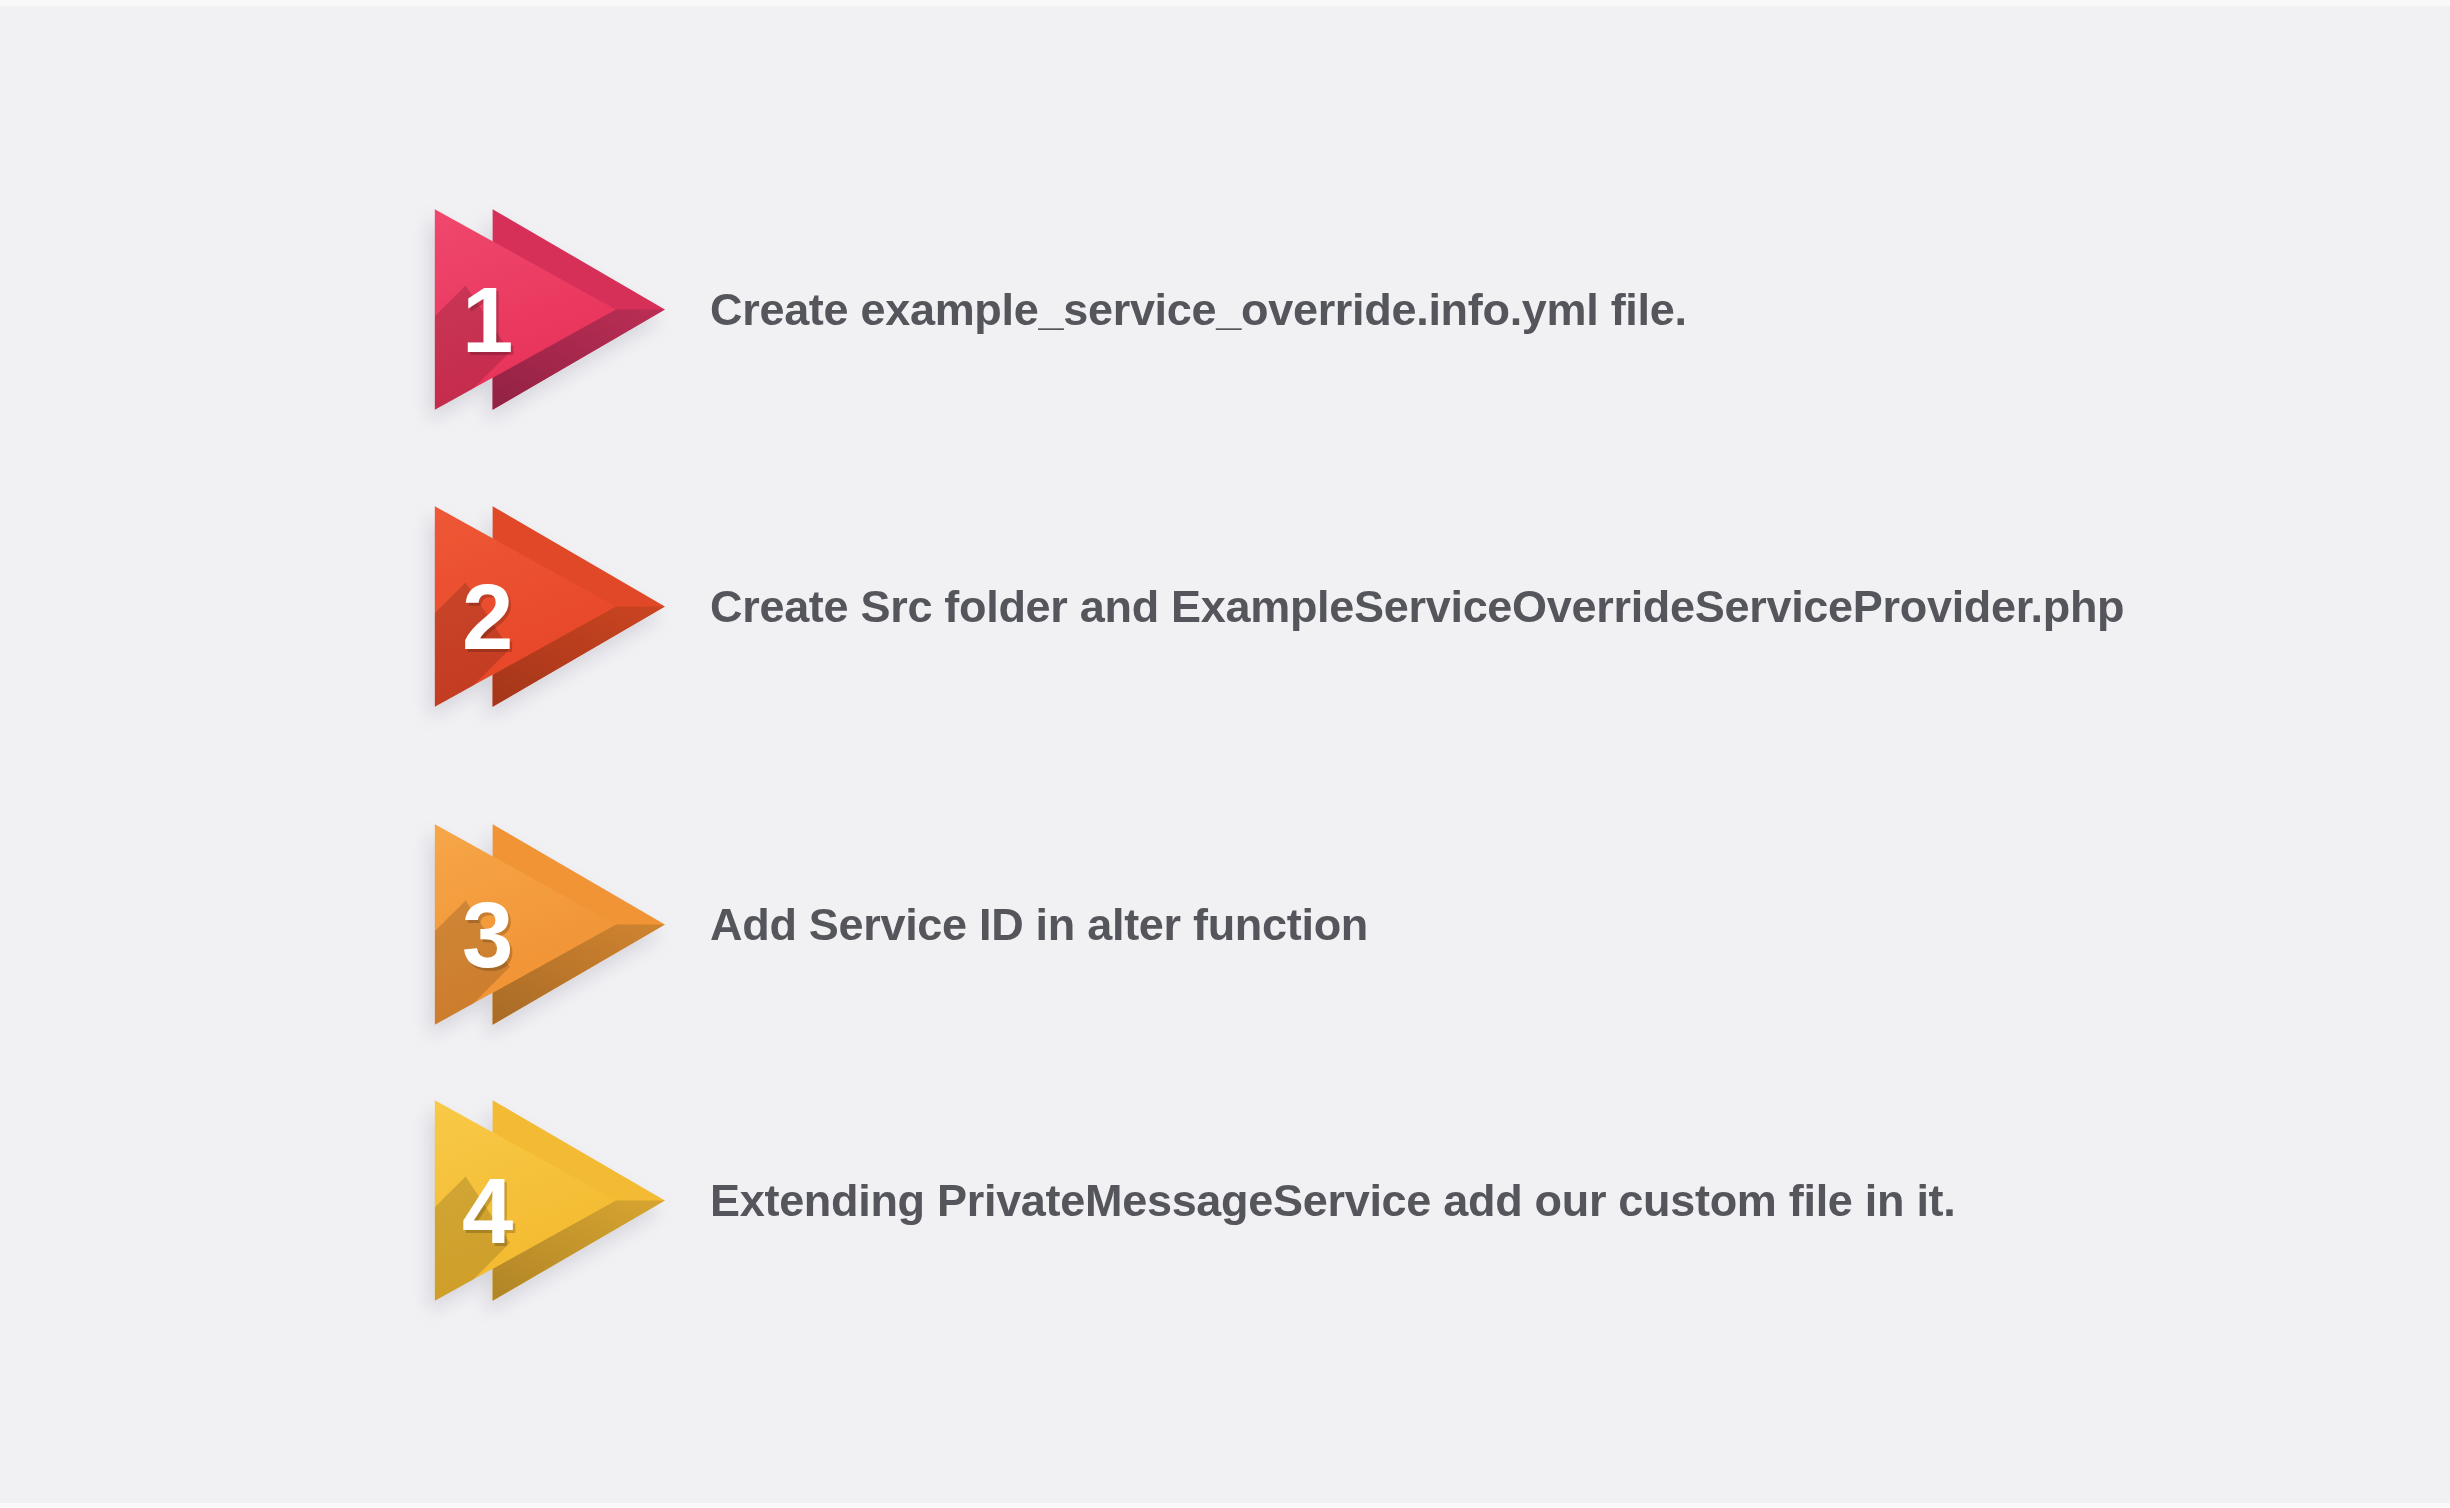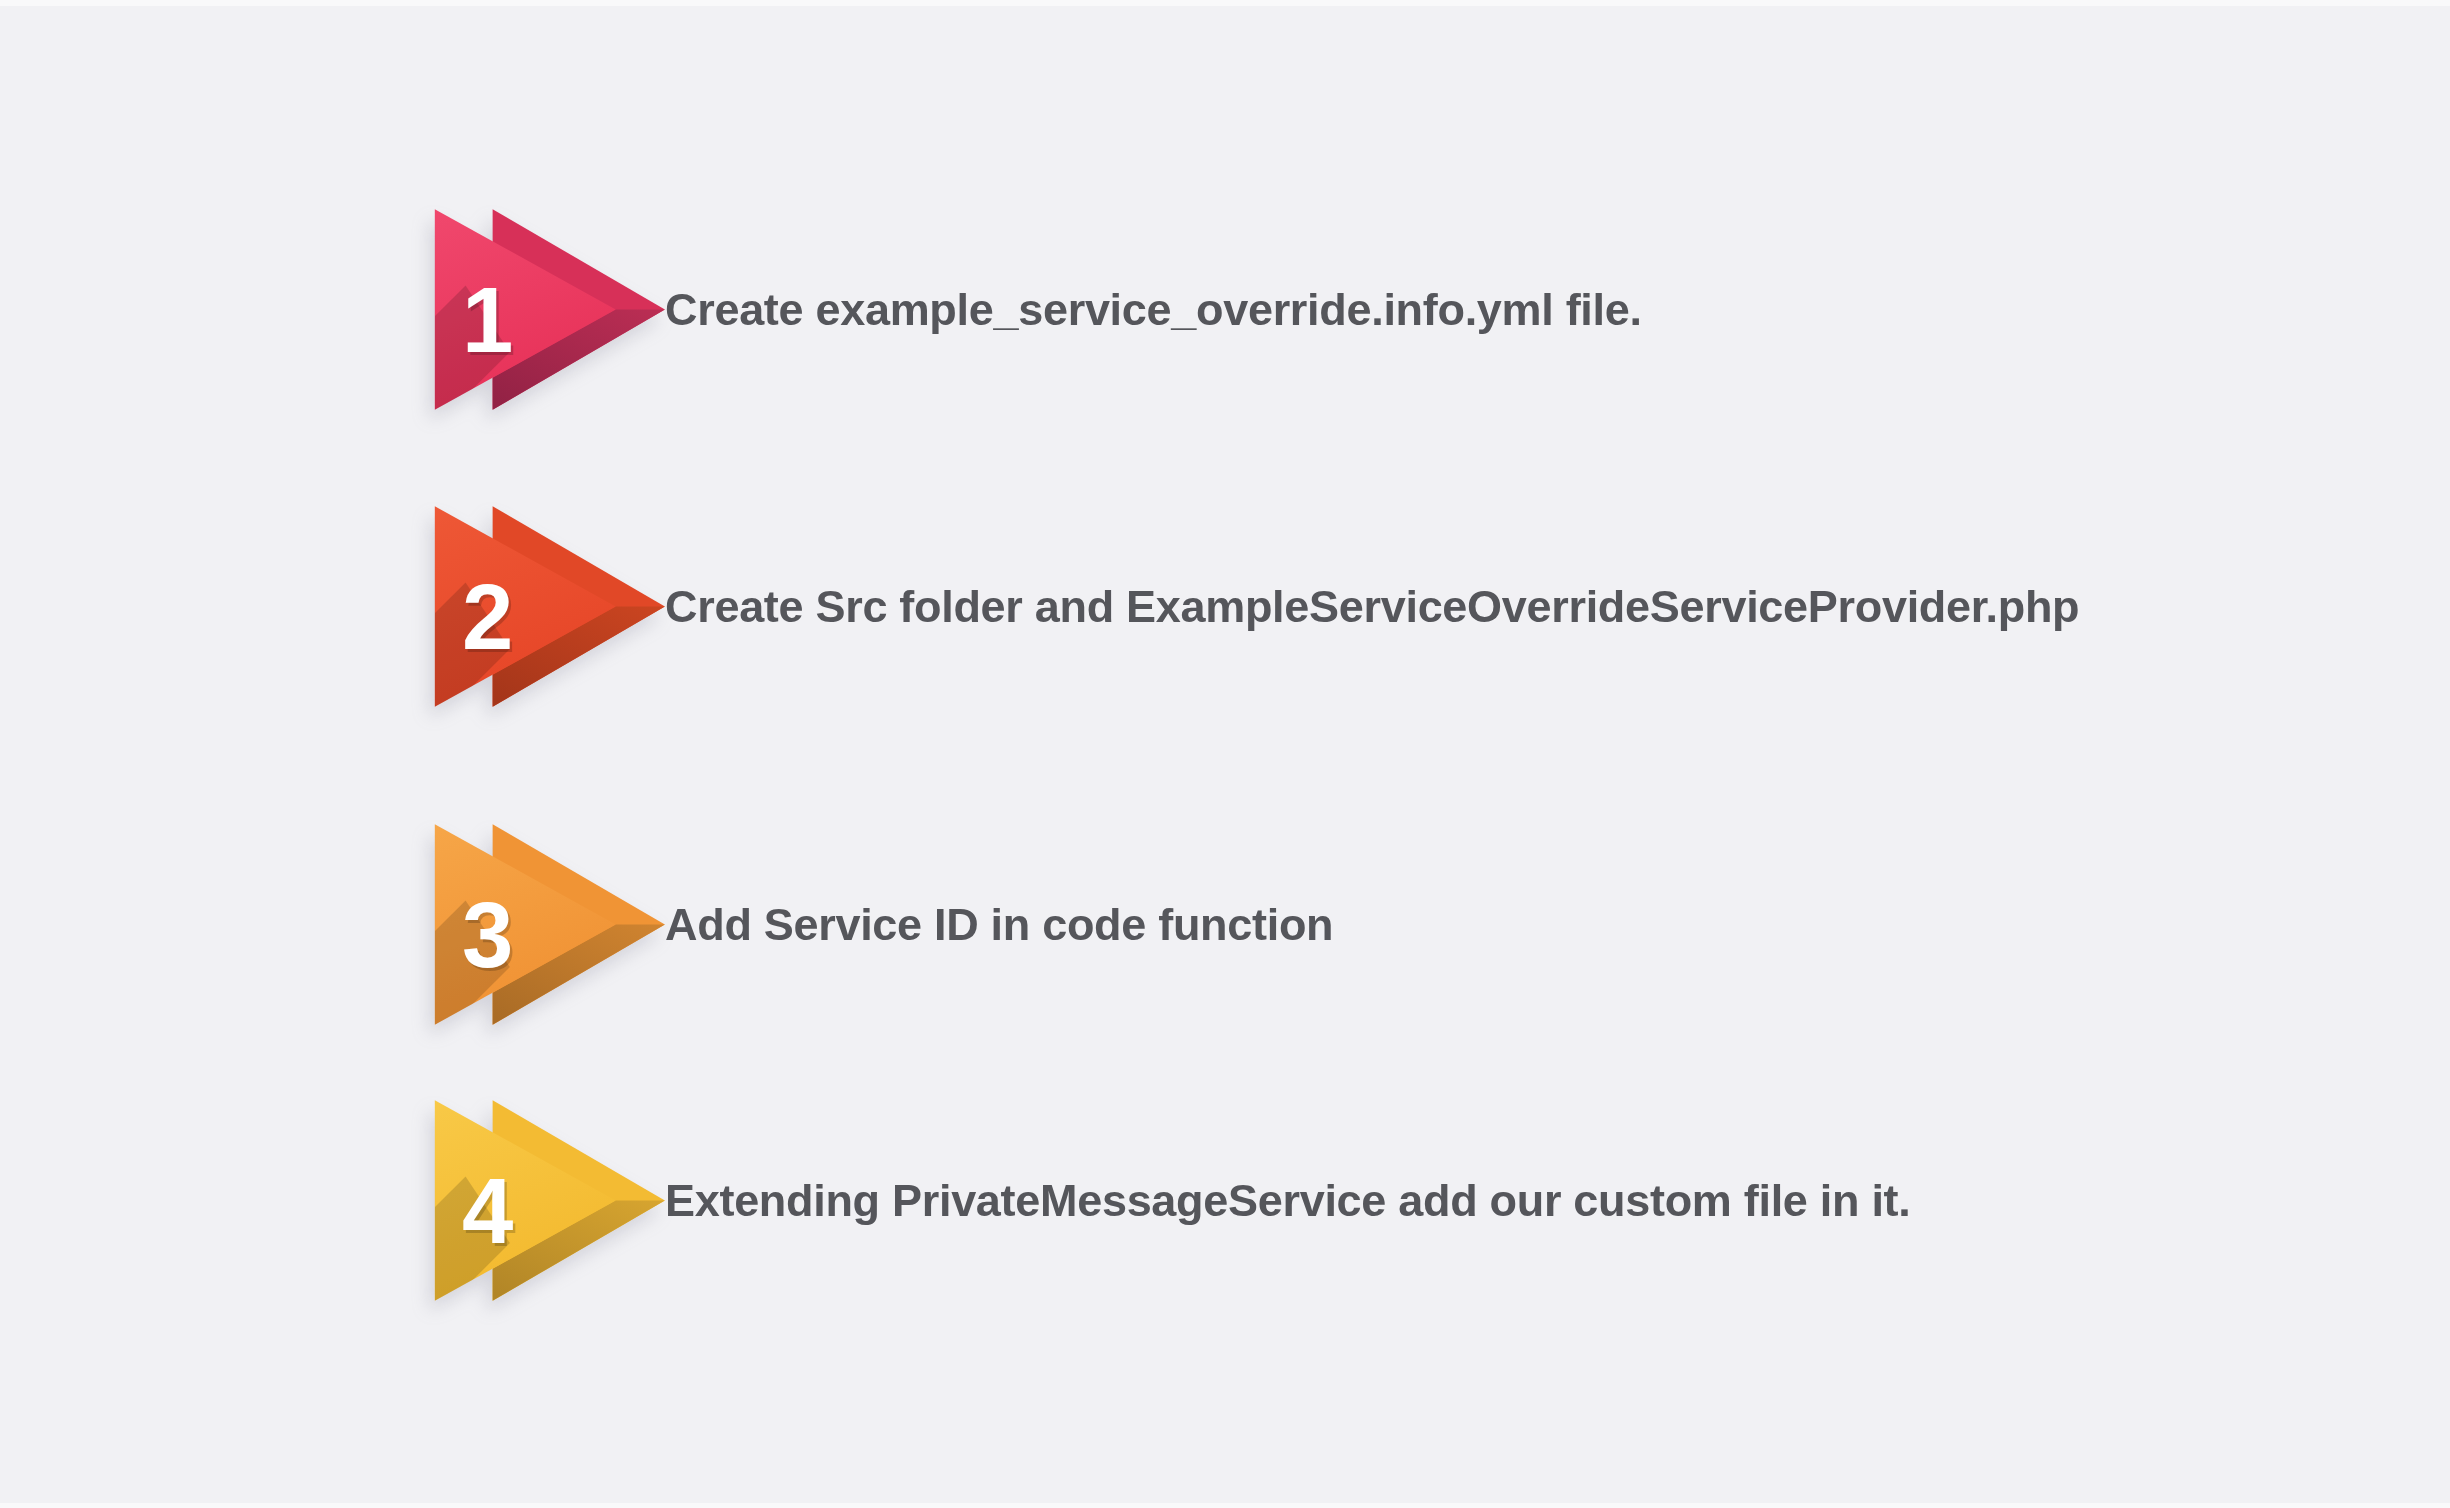--- a/index.html
+++ b/index.html
@@ -39,20 +39,21 @@
     height: 203px;
     flex: 0 0 auto;
     filter: drop-shadow(-5px 10px 8.8px rgba(110, 110, 130, 0.22));
   }
   .arrow-num {
     font-family: "Liberation Sans", sans-serif;
     font-weight: bold;
     font-size: 150px;
   }
   .step-label {
+    margin-left: 45px;
     font-size: 45px;
     font-weight: bold;
     color: #55565b;
     letter-spacing: -0.3px;
     white-space: nowrap;
   }
 </style>
 </head>
 <body>
 
@@ -130,21 +131,21 @@
     </defs>
     <polygon points="100,2 380,165 100,328" fill="#f09435"></polygon>
     <polygon points="300,165 380,165 100,328 100,276" fill="url(#g3d)"></polygon>
     <polygon points="6,2 300,165 6,328" fill="url(#g3f)"></polygon>
     <g clip-path="url(#c3)">
       <polygon points="56,126 128,234 -82,444 -154,336" fill="#000000" opacity="0.15"></polygon>
     </g>
     <text class="arrow-num" x="96" y="239" text-anchor="middle" fill="#000000" opacity="0.18">3</text>
     <text class="arrow-num" x="92" y="234" text-anchor="middle" fill="#ffffff">3</text>
   </svg>
-  <div class="step-label">Add Service ID in code function</div>
+  <div class="step-label">Add Service ID in alter function</div>
 </div>
 
 <div class="step-row r4">
   <svg class="arrow-svg" viewBox="0 0 380 330" xmlns="http://www.w3.org/2000/svg">
     <defs>
       <clipPath id="c4">
           <polygon points="6,2 300,165 6,328"></polygon>
         </clipPath>
       <linearGradient id="g4f" x1="0" y1="0" x2="0.35" y2="1">
         <stop offset="0" stop-color="#f8c947"></stop>

